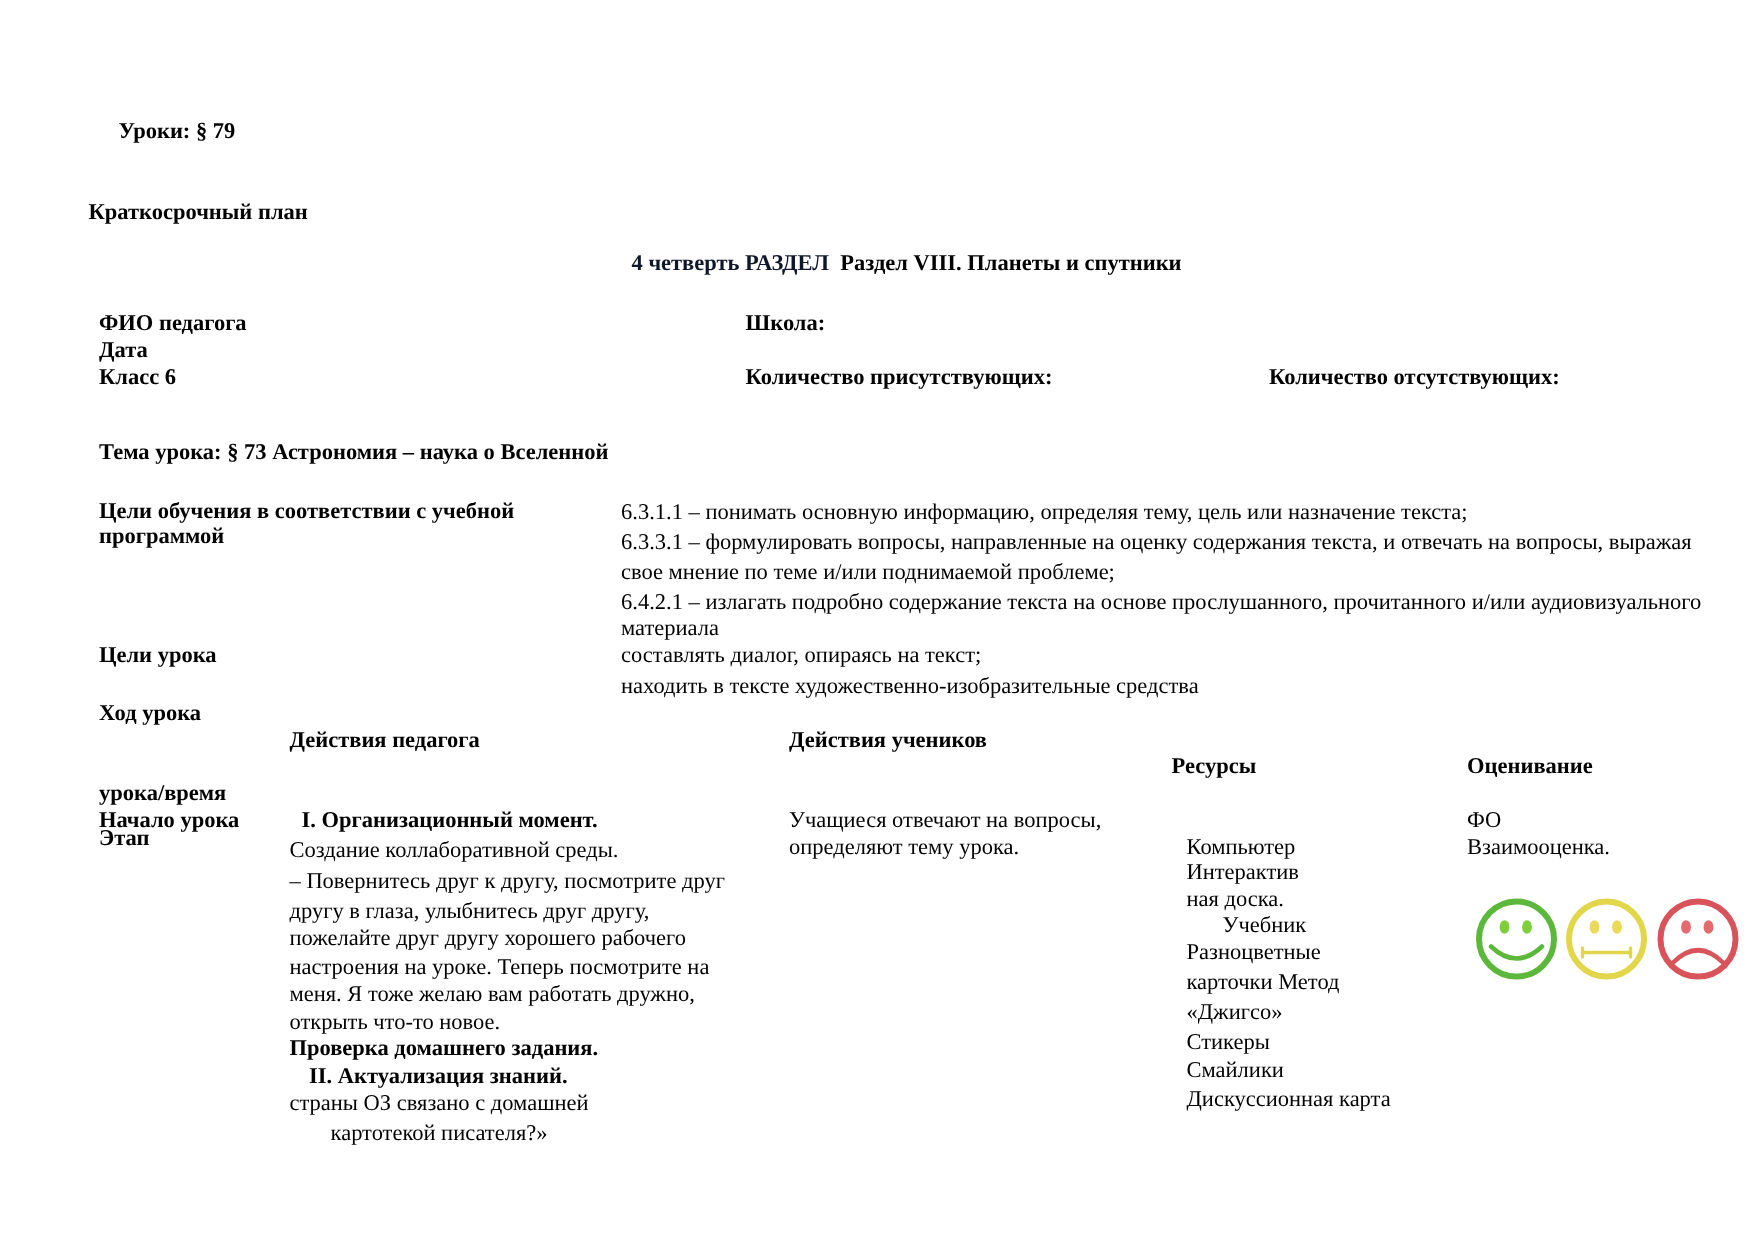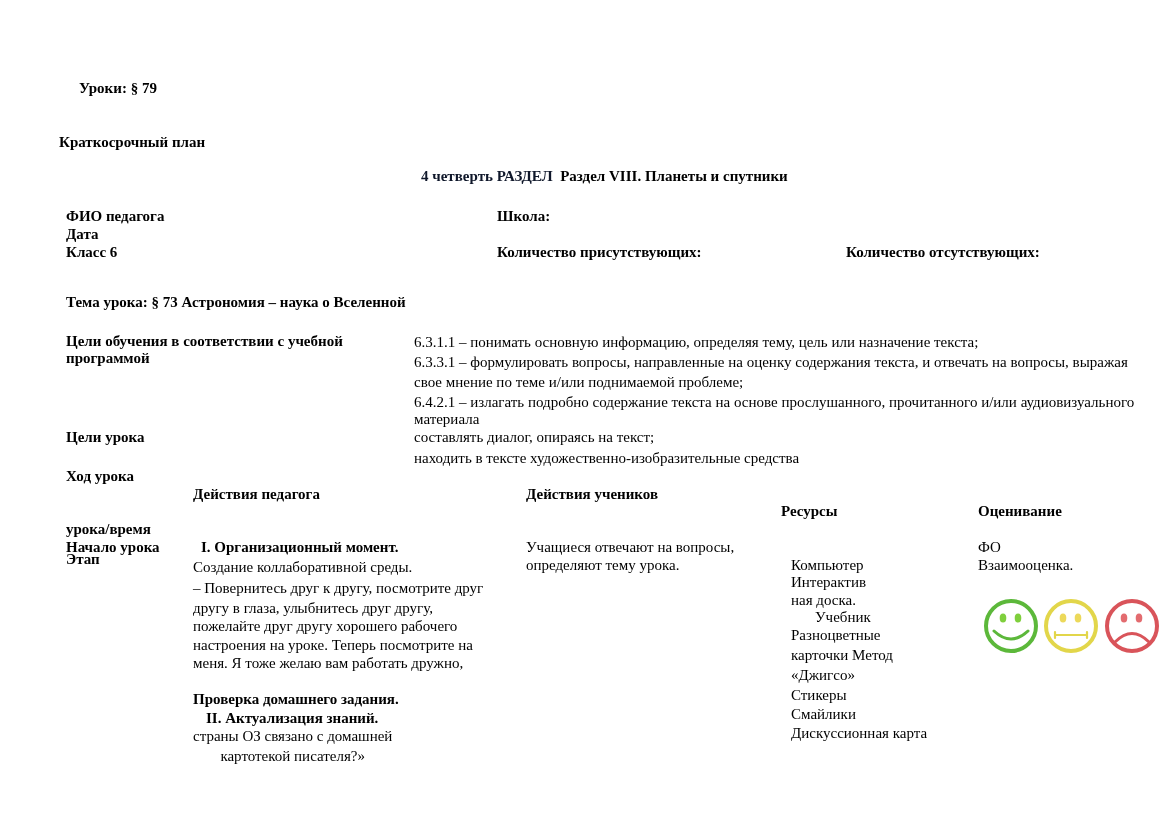--- a/index.html
+++ b/index.html
@@ -53,20 +53,21 @@
 <div class="t b" style="left:66px;top:538px;">Начало урока</div>
 
 <div class="t b" style="left:201px;top:538px;">I.  Организационный момент.</div>
 <div class="t" style="left:193px;top:558px;">Создание коллаборативной среды.</div>
 <div class="t lines" style="left:193px;top:579px;">
   <div>– Повернитесь друг к другу, посмотрите друг</div>
   <div style="line-height:18px;">другу  в глаза, улыбнитесь друг другу,</div>
   <div style="line-height:19px;">пожелайте друг другу хорошего рабочего</div>
   <div style="line-height:18px;">настроения на уроке. Теперь посмотрите на</div>
   <div style="line-height:19px;">меня. Я тоже желаю вам работать дружно,</div>
+  <div style="line-height:18px;">открыть что-то новое.</div>
 </div>
 <div class="t b" style="left:193px;top:690px;">Проверка домашнего задания.</div>
 <div class="t b" style="left:206px;top:709px;text-align:right;">II. Актуализация знаний.</div>
 <div class="t lines" style="left:193px;top:726px;">
   <div style="line-height:20px;">страны ОЗ связано с домашней</div>
   <div style="line-height:20px;text-align:center;">картотекой писателя?»</div>
 </div>
 
 <div class="t" style="left:526px;top:538px;text-align:right;">Учащиеся отвечают на вопросы,</div>
 <div class="t" style="left:526px;top:556px;">определяют тему урока.</div>

